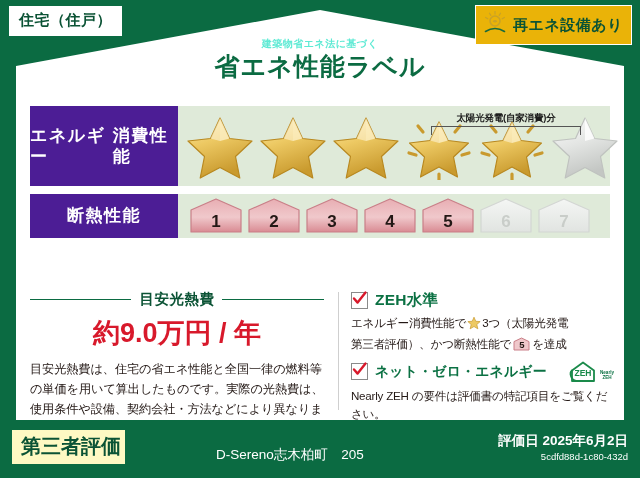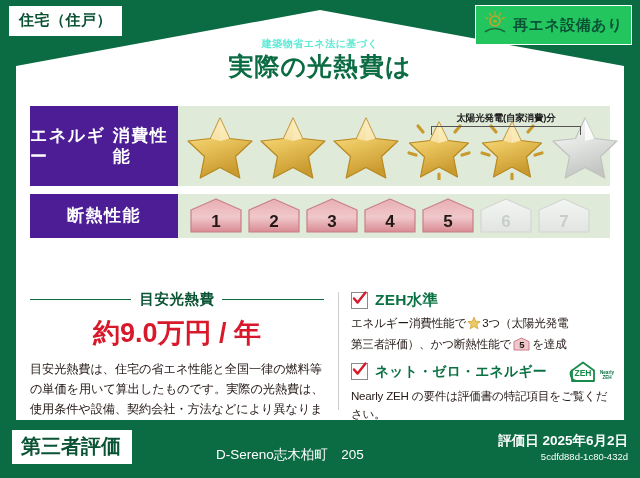--- a/index.html
+++ b/index.html
@@ -39,21 +39,21 @@
 
   .badge-house-type {
     position: absolute; left: 8px; top: 5px; z-index: 6;
     background: #ffffff; border: 1px solid #0b6b42;
     padding: 5px 10px 6px 10px;
     font-size: 15px; font-weight: bold; color: #0b5335;
     letter-spacing: .5px;
   }
   .badge-renew {
     position: absolute; right: 8px; top: 5px; z-index: 6;
-    background: #22c55e; border: 1px solid #ffffff;
+    background: #eab308; border: 1px solid #ffffff;
     padding: 4px 8px 4px 6px;
     display: flex; align-items: center; gap: 5px;
   }
   .badge-renew-label {
     font-size: 15px; font-weight: bold; color: #0b5335; letter-spacing: .5px;
   }
 
   
   .card {
     position: absolute; left: 16px; top: 98px; width: 608px; height: 322px;
@@ -176,21 +176,21 @@
     line-height: 1.05; text-align: center; padding-bottom: 3px;
   }
 
   
   .footer {
     position: absolute; left: 0; bottom: 0; width: 640px; height: 58px;
     background: #0b6b42;
   }
   .bels-box {
     position: absolute; left: 12px; top: 10px;
-    background: #ffffff; padding: 3px 11px 4px 9px;
+    background: #fef9c3; padding: 3px 4px 4px 9px;
     display: flex; align-items: center; gap: 19px;
   }
   .bels-jp {
     font-size: 20px; font-weight: bold; color: #0b5335; letter-spacing: 0px;
   }
   .bels-en {
     font-size: 24px; font-weight: bold; letter-spacing: -1px;
   }
   .bels-en .b1 { color: #0b7143; }
   .bels-en .b2 { color: #0b7143; }
@@ -238,21 +238,21 @@
         <circle cx="13" cy="11" r="5" fill="none" stroke="#c9a227" stroke-width="1.6"></circle>
         <path d="M10.6 11.2 q2.4 -2.4 4.8 0 q-2.4 2.4 -4.8 0 z" fill="#c9a227"></path>
         <path d="M3.5 21.5 q9.5 -6 19 0" fill="none" stroke="#1a6b3c" stroke-width="1.6" stroke-linecap="round"></path>
       </svg>
     </span>
     <span class="badge-renew-label">再エネ設備あり</span>
   </div>
 
   <div class="header-text">
     <div class="header-sub">建築物省エネ法に基づく</div>
-    <div class="header-main">実際の光熱費は</div>
+    <div class="header-main">省エネ性能ラベル</div>
   </div>
 
   <div class="card">
 
     <div class="perf-row" id="row-energy">
       <div class="perf-label two-line">
         <span>エネルギー</span>
         <span>消費性能</span>
       </div>
       <div class="perf-body">

